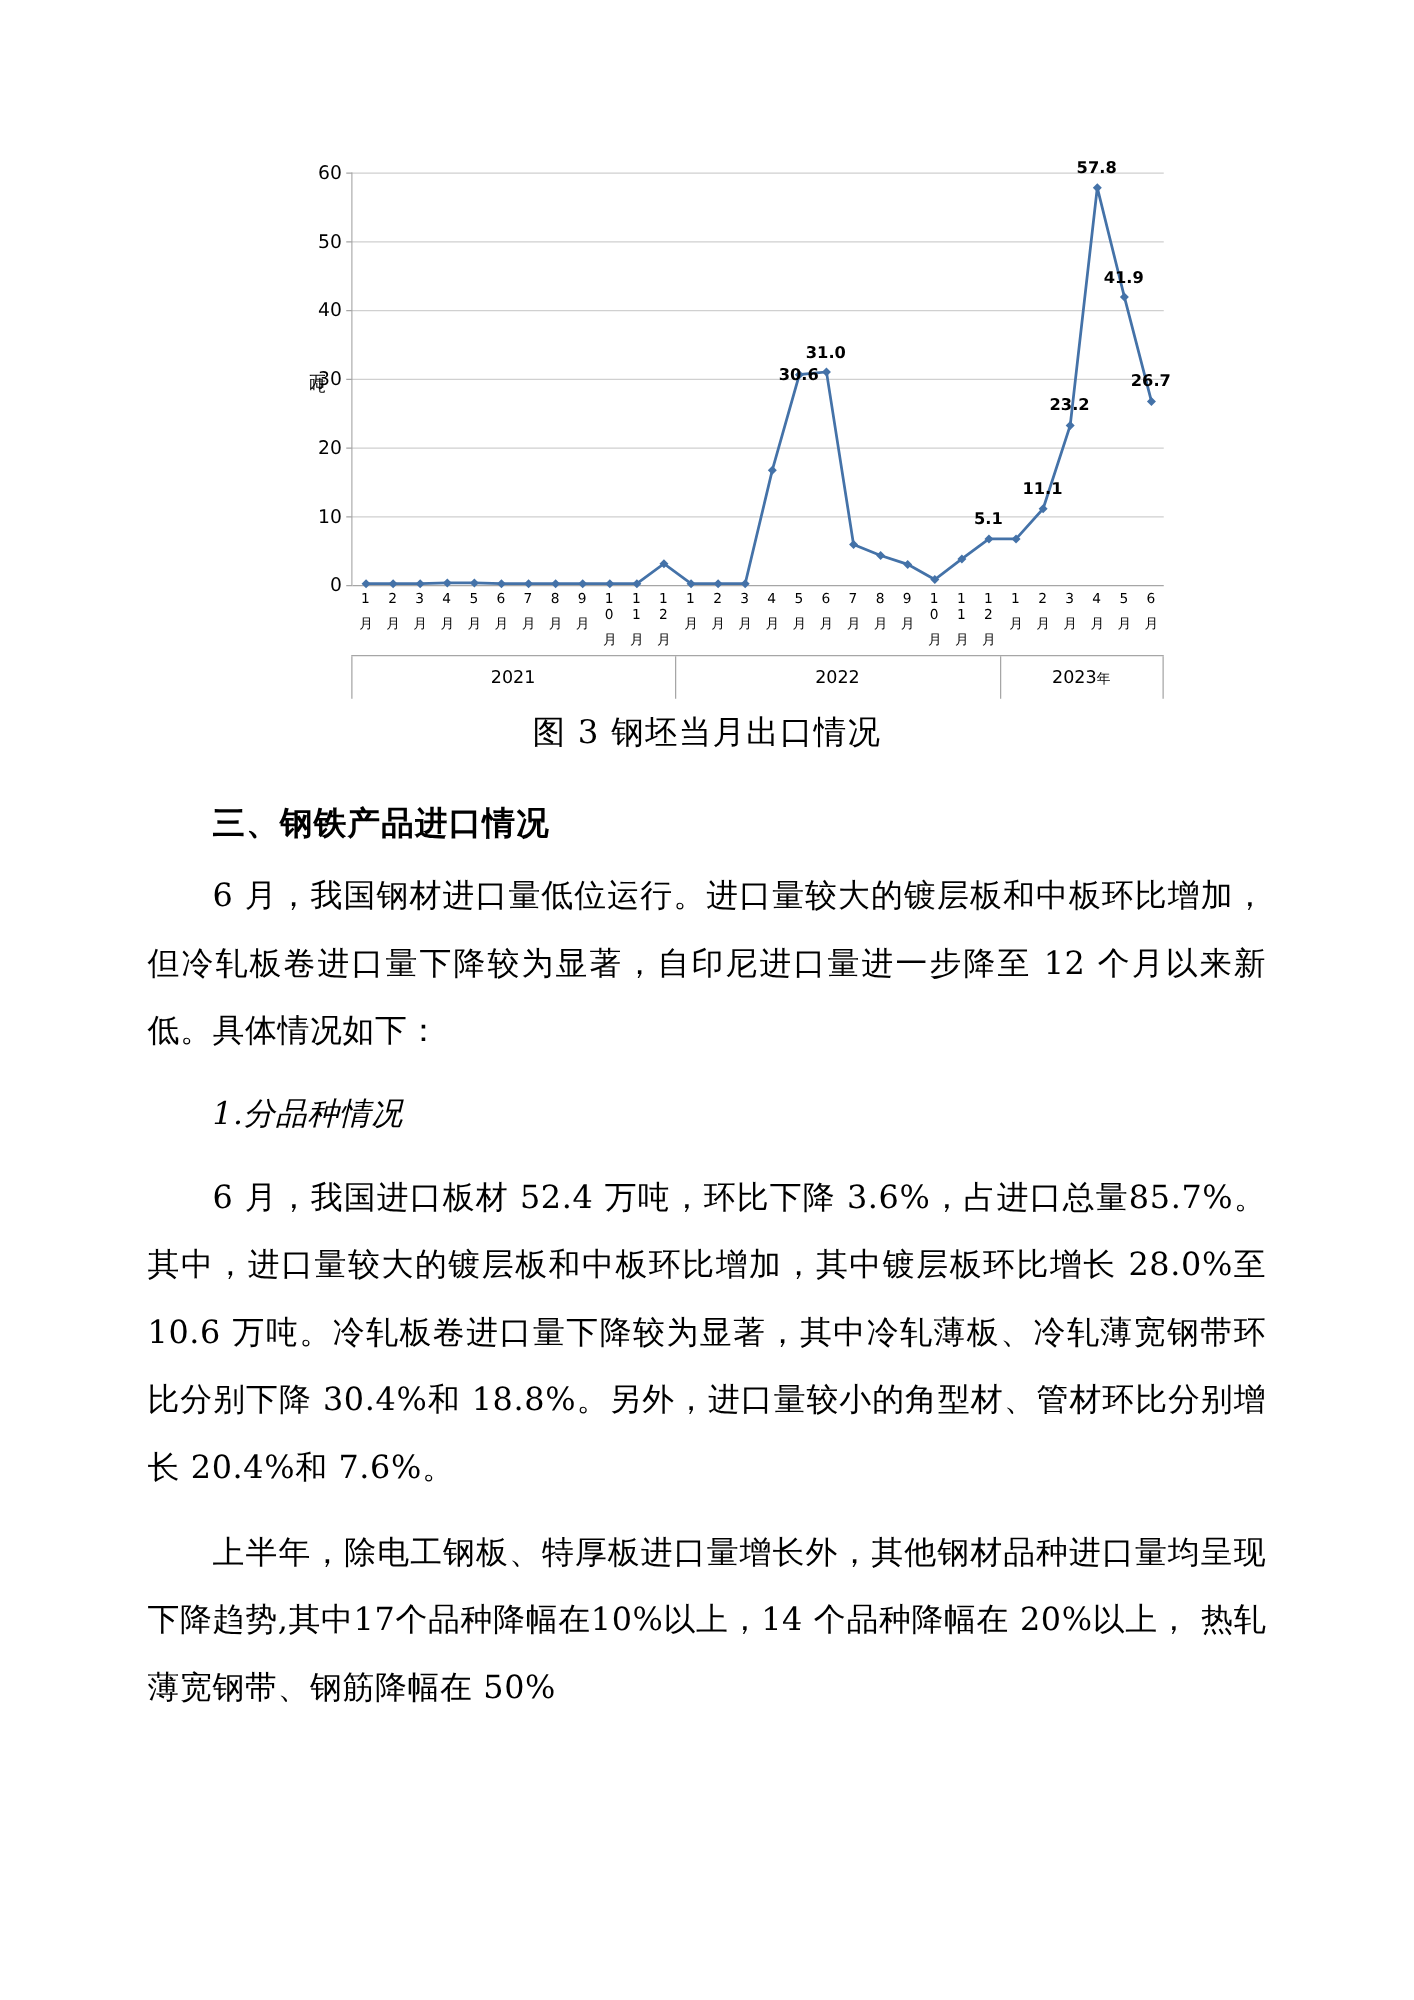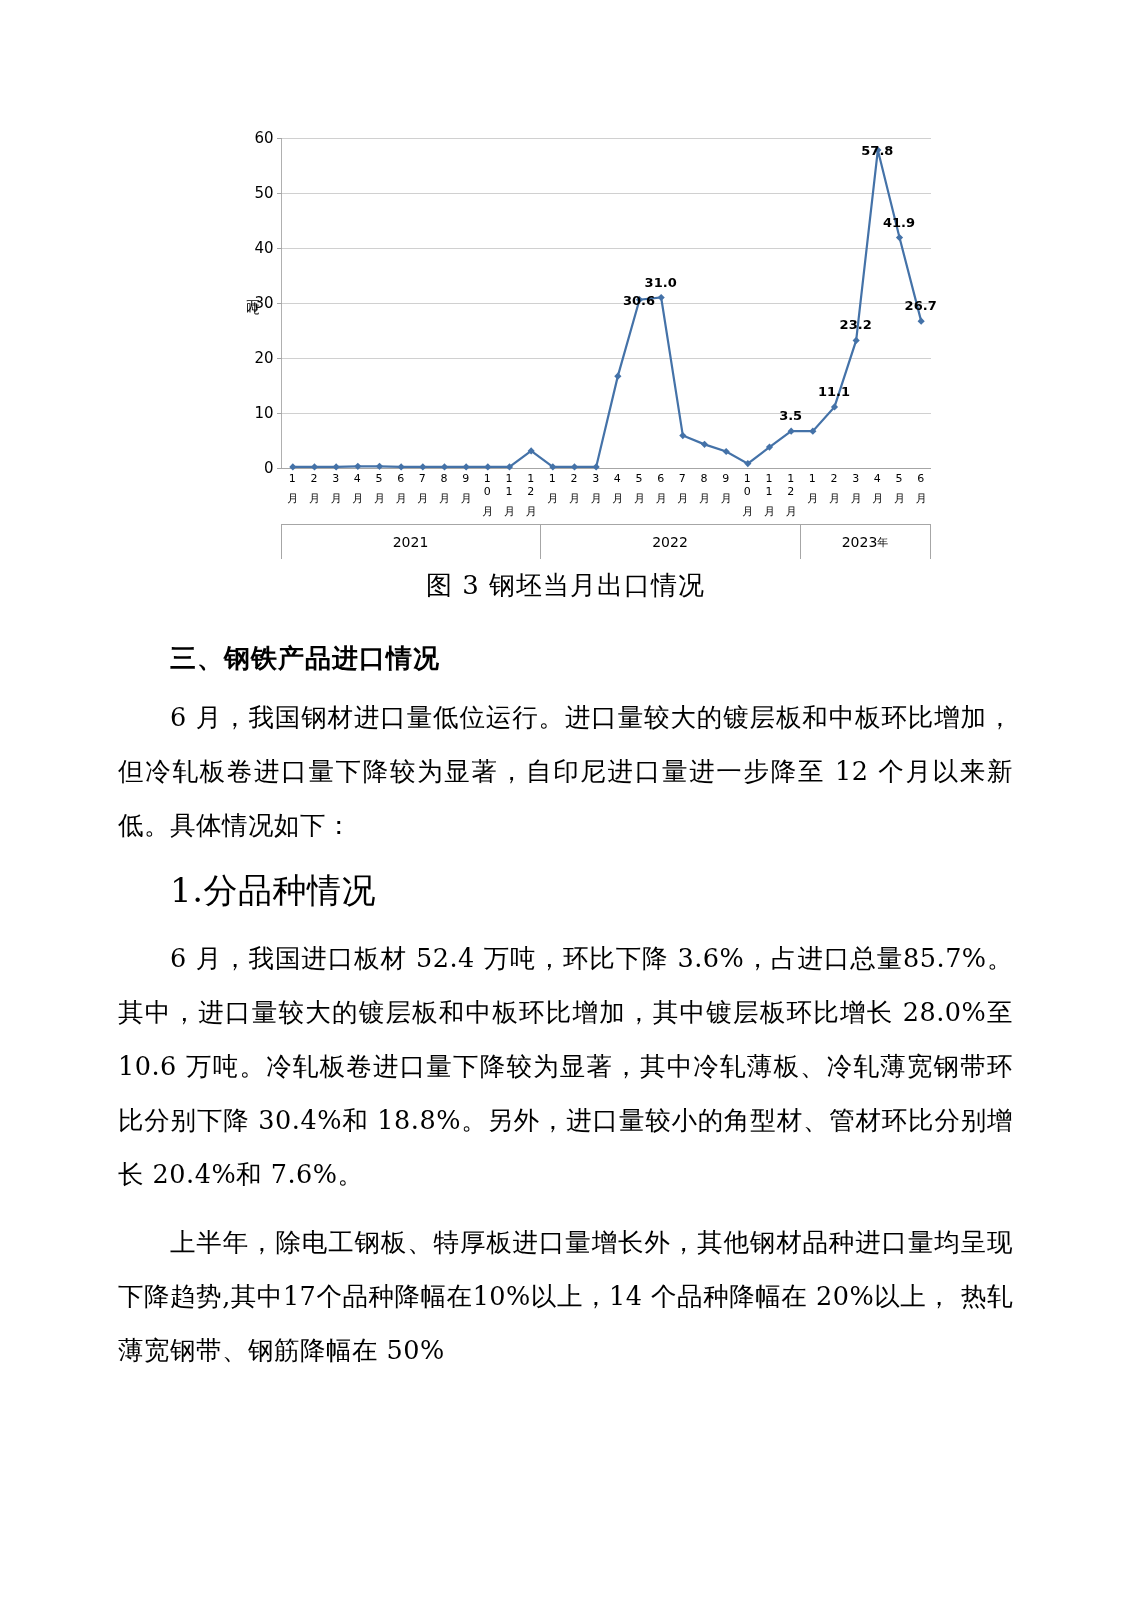--- a/index.html
+++ b/index.html
@@ -158,25 +158,26 @@
   }
   p.body {
     font-size: 25.5px;
     line-height: 54px;
     margin: 14px 0 0 0;
     text-indent: 52px;
     text-align: justify;
     letter-spacing: 0.5px;
   }
   p.sub {
-    font-size: 34px;
+    font-size: 25px;
     line-height: 53px;
     margin: 12px 0 0 0;
     text-indent: 52px;
     letter-spacing: 0.5px;
+    font-style: italic;
   }
 </style>
 </head>
 <body>
 
 <div class="page">
 
   <div class="chart-block">
     <div class="chart-area">
       <div class="y-axis-title">万吨</div>
@@ -230,24 +231,24 @@
             <path d="M 505.56666666666666 293.15 L 509.1666666666667 289.54999999999995 L 512.7666666666667 293.15 L 509.1666666666667 296.75 Z" fill="#4472a8"></path>
             <path d="M 527.2333333333333 293.15 L 530.8333333333334 289.54999999999995 L 534.4333333333334 293.15 L 530.8333333333334 296.75 Z" fill="#4472a8"></path>
             <path d="M 548.9000000000001 268.95 L 552.5000000000001 265.34999999999997 L 556.1000000000001 268.95 L 552.5000000000001 272.55 Z" fill="#4472a8"></path>
             <path d="M 570.5666666666667 202.4 L 574.1666666666667 198.8 L 577.7666666666668 202.4 L 574.1666666666667 206 Z" fill="#4472a8"></path>
             <path d="M 592.2333333333333 12.100000000000023 L 595.8333333333334 8.500000000000023 L 599.4333333333334 12.100000000000023 L 595.8333333333334 15.700000000000022 Z" fill="#4472a8"></path>
             <path d="M 613.9000000000001 99.54999999999998 L 617.5000000000001 95.94999999999999 L 621.1000000000001 99.54999999999998 L 617.5000000000001 103.14999999999998 Z" fill="#4472a8"></path>
             <path d="M 635.5666666666667 183.15 L 639.1666666666667 179.55 L 642.7666666666668 183.15 L 639.1666666666667 186.75 Z" fill="#4472a8"></path>
           </svg>
           <div class="pt-label" style="left: 357.5px; top: 170px;">30.6</div>
           <div class="pt-label" style="left: 379.167px; top: 151.5px;">31.0</div>
-          <div class="pt-label" style="left: 509.167px; top: 285.15px;">3.5</div>
+          <div class="pt-label" style="left: 509.167px; top: 285.15px;">5.1</div>
           <div class="pt-label" style="left: 552.5px; top: 260.95px;">11.1</div>
           <div class="pt-label" style="left: 574.167px; top: 194.4px;">23.2</div>
-          <div class="pt-label" style="left: 595.833px; top: 4.1px; margin-top: 16px;">57.8</div>
+          <div class="pt-label" style="left: 595.833px; top: 4.1px;">57.8</div>
           <div class="pt-label" style="left: 617.5px; top: 91.55px;">41.9</div>
           <div class="pt-label" style="left: 639.167px; top: 175.15px;">26.7</div>
         </div>
       <div class="xlabels" id="xlabels">
           <div class="xlab" style="left: 10.8333px;">1月</div>
           <div class="xlab" style="left: 32.5px;">2月</div>
           <div class="xlab" style="left: 54.1667px;">3月</div>
           <div class="xlab" style="left: 75.8333px;">4月</div>
           <div class="xlab" style="left: 97.5px;">5月</div>
           <div class="xlab" style="left: 119.167px;">6月</div>

